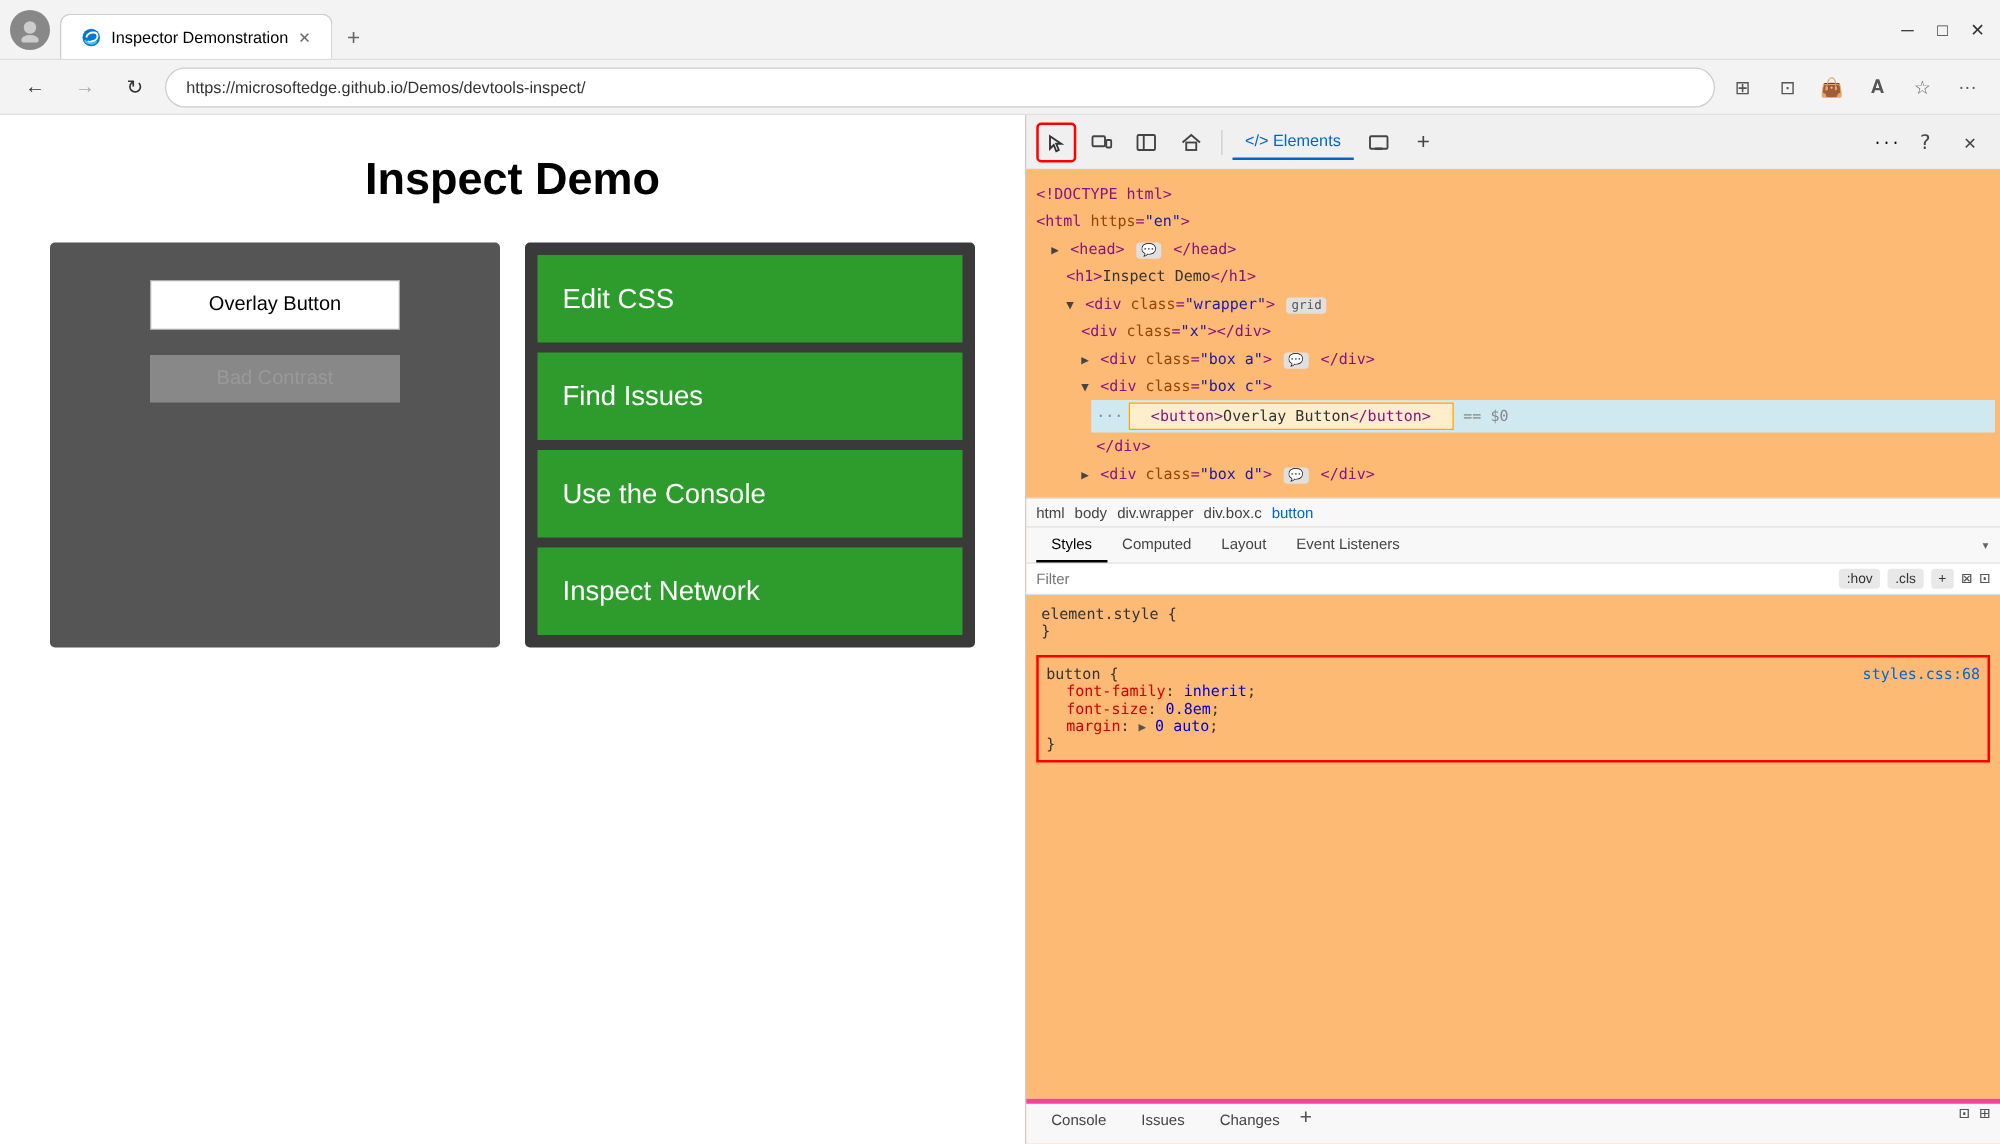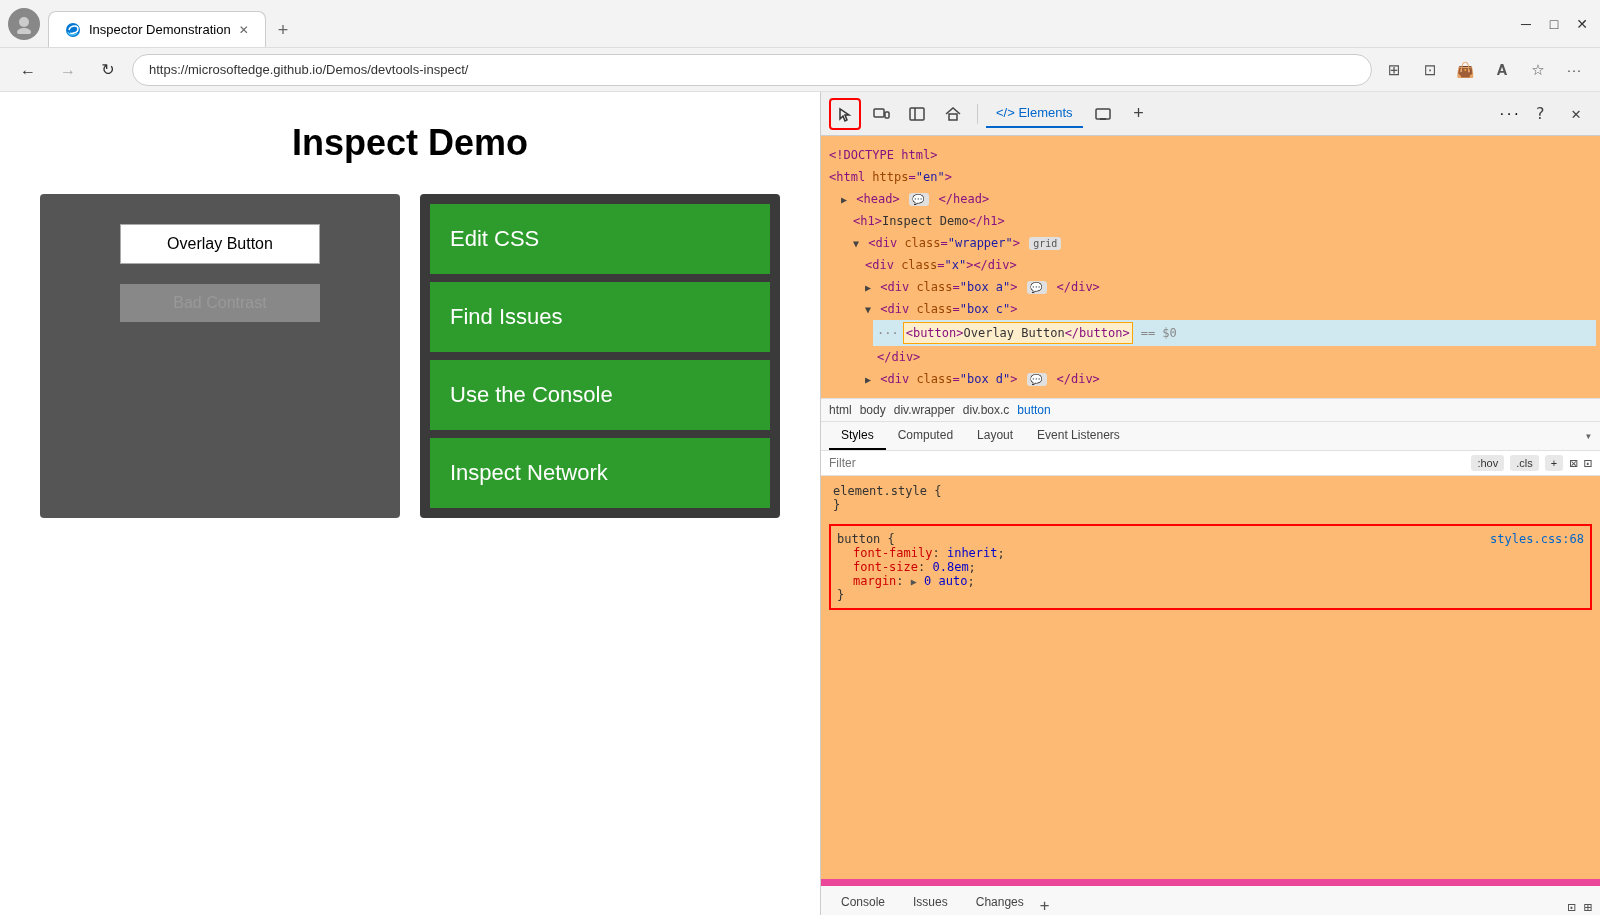--- a/index.html
+++ b/index.html
@@ -208,21 +208,21 @@
     .dom-value { color: #1a1aa6; }
     .dom-text { color: #333; }
     .dom-badge {
       background: #e0e0e0;
       border-radius: 3px;
       padding: 1px 4px;
       font-size: 10px;
       color: #555;
       margin: 0 2px;
     }
-    .dom-highlight { background: #ffeecc; border: 1px solid orange; padding: 1px 2px; }
+    .dom-highlight { background: #ffeecc; border: 1px solid orange; padding: 1px 17px; }
     .dom-pseudo { color: #888; }
     .triangle { color: #444; font-size: 10px; cursor: pointer; margin-right: 2px; }
     .indent1 { margin-left: 12px; }
     .indent2 { margin-left: 24px; }
     .indent3 { margin-left: 36px; }
     .indent4 { margin-left: 48px; }
 
     
     .breadcrumb-bar {
       background: #f8f8f8;
@@ -300,24 +300,24 @@
     .css-selector { color: #333; }
     .css-source { color: #0066cc; float: right; cursor: pointer; }
     .css-prop { color: #c00; margin-left: 16px; }
     .css-colon { color: #333; }
     .css-val { color: #00c; }
     .css-triangle { color: #555; font-size: 10px; }
     .css-brace { color: #333; }
 
     
     .bottom-bar {
-      border-top: 7px solid #ec4899;
+      border-top: 4px solid #ec4899;
       background: #f8f8f8;
       height: 36px;
-      display: flex; align-items: flex-end; padding: 0 8px; gap: 4px;
+      display: flex; align-items: flex-start; padding: 0 8px; gap: 4px;
     }
     .bottom-tab {
       padding: 6px 12px;
       font-family: 'Segoe UI', Arial, sans-serif;
       font-size: 12px;
       cursor: pointer;
       color: #444;
     }
     .bottom-tab-add { font-size: 16px; cursor: pointer; color: #555; }
     .bottom-right-icons { margin-left: auto; display: flex; gap: 8px; }

